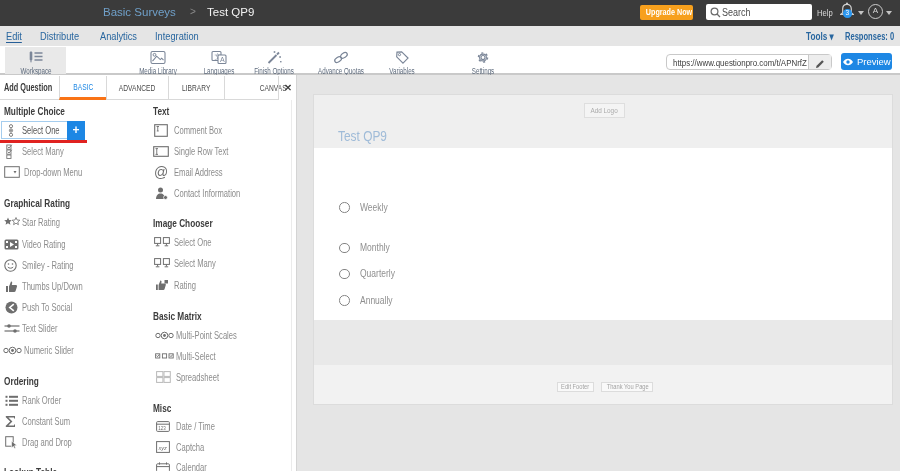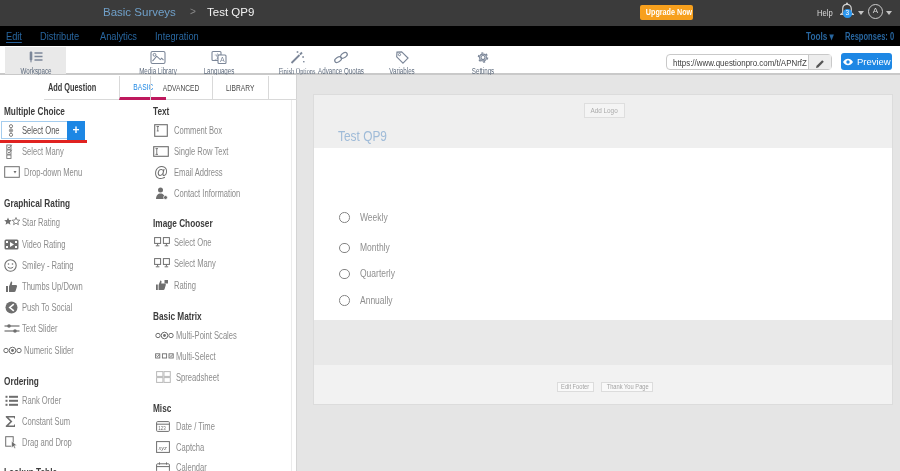--- a/index.html
+++ b/index.html
@@ -15,39 +15,39 @@
 #crumbsep { left:190px; top:6px; color:#8a8a8a; font-size:10px; }
 #crumb2 { left:207px; top:6px; color:#f2f2f2; font-size:11.5px; }
 #upgrade { left:640px; top:5px; width:53px; height:15px; background:#f7a01d; border-radius:2px; color:#fff; font-size:9px; font-weight:bold; text-align:center; line-height:15px; white-space:nowrap; }
 #search { left:706px; top:4px; width:106px; height:16px; background:#fff; border-radius:2px; }
 #searchtxt { left:16px; top:2.5px; font-size:10px; color:#4c4c4c; transform:scaleX(0.9); transform-origin:0 50%; }
 #help { left:817px; top:6.5px; color:#dadada; font-size:9.5px; transform:scaleX(0.8); transform-origin:0 50%; }
 #caret2 { left:857.5px; top:10.5px; width:0; height:0; border-left:3.2px solid transparent; border-right:3.2px solid transparent; border-top:4px solid #c4c4c4; }
 #avatar { left:868px; top:3.5px; width:15px; height:15px; border:1.3px solid #cbcbcb; border-radius:50%; color:#d6d6d6; font-size:8px; text-align:center; line-height:12.5px; }
 #caret3 { left:885.5px; top:10.5px; width:0; height:0; border-left:3.2px solid transparent; border-right:3.2px solid transparent; border-top:4px solid #c4c4c4; }
 
-#navrow { left:0; top:26px; width:900px; height:35px; background:#000000; border-bottom:1px solid #ececec; }
+#navrow { left:0; top:26px; width:900px; height:35px; background:#e5e5e5; border-bottom:1px solid #ececec; }
 .navlink { position:absolute; top:4px; color:#28669f; font-size:10.5px; transform:scaleX(0.88); transform-origin:0 50%; white-space:nowrap; }
 
 #toolbar { left:0; top:46px; width:900px; height:29px; background:#fff; border-bottom:2px solid #c9c9c9; }
 .tbitem { position:absolute; top:1px; width:61px; height:26px; }
 .tbitem svg { position:absolute; top:3px; left:50%; transform:translateX(-50%); }
 .tblabel { position:absolute; top:18.5px; left:50%; font-size:8.5px; color:#5d6a7c; white-space:nowrap; transform:translateX(-50%) scaleX(0.73); }
 #wsp { background:#e9e9e9; height:27px; }
 #urlbox { left:666px; top:8px; width:166px; height:16px; border:1px solid #c9c9c9; border-radius:4px; background:#fff; }
 #urltxt { left:6px; top:2.5px; font-size:9px; color:#3c3c3c; white-space:nowrap; transform:scaleX(0.88); transform-origin:0 50%; }
 #pencil { right:0; top:0; width:23px; height:14px; background:#ededed; border-left:1px solid #c9c9c9; text-align:center; }
 #previewbtn { left:841px; top:7px; width:51px; height:17px; background:#1d87e4; border-radius:3px; color:#fff; font-size:9.5px; text-align:center; line-height:17px; }
 
 #panel { left:0; top:75px; width:297px; height:396px; background:#fff; border-right:1px solid #d4d4d4; }
-#tabrow { left:0; top:1px; width:278px; height:24px; border-bottom:1px solid #d9d9d9;margin-left:44px; }
+#tabrow { left:0; top:1px; width:278px; height:24px; border-bottom:1px solid #d9d9d9; }
 #addq { left:4px; top:5px; font-weight:bold; font-size:10.5px; color:#3a3a3a; transform:scaleX(0.7); transform-origin:0 50%; white-space:nowrap; }
 .ptab { position:absolute; top:0; height:24px; border-left:1px solid #d9d9d9; text-align:center; font-size:9.5px; color:#4a4a4a; line-height:24px; }
 .ptab span { display:inline-block; transform:scaleX(0.7); }
-#tbasic { left:75px; width:47px; color:#1d87e4; border-bottom:3px solid #be185d; line-height:21px; }
+#tbasic { left:59px; width:47px; color:#1d87e4; border-bottom:3px solid #f97316; line-height:21px; }
 #tadv { left:106px; width:62px; }
 #tlib { left:168px; width:56px; }
 #tcanvas { left:224px; width:54px;padding-left:29px; }
 #tclose { left:278px; width:19px; border-left:1px solid #d9d9d9; font-size:9.5px; color:#3a3a3a; font-weight:bold; }
 .phead { position:absolute; font-weight:bold; font-size:11px; color:#3c3c3c; transform:scaleX(0.75); transform-origin:0 50%; white-space:nowrap; }
 .pitem { position:absolute; font-size:10px; color:#8c8c8c; transform:scaleX(0.76); transform-origin:0 50%; white-space:nowrap; }
 
 #selonebox { left:1px; top:21px; width:82px; height:18px; border:1px solid #a5cdee; background:#fff; }
 #selonetxt { left:20px; top:3px; font-size:10px; color:#555; transform:scaleX(0.76); transform-origin:0 50%; white-space:nowrap; }
 #plusbtn { left:65px; top:-1px; width:18px; height:19px; background:#1d87e4; color:#fff; font-weight:bold; font-size:12px; text-align:center; line-height:19px; }
@@ -72,20 +72,27 @@
 .footbtn span { display:inline-block; transform:scaleX(0.82); transform-origin:50% 50%; }
 </style>
 </head>
 <body>
 
 <div class="abs" id="topbar">
   <span class="abs" id="crumb1">Basic Surveys</span>
   <span class="abs" id="crumbsep">&gt;</span>
   <span class="abs" id="crumb2">Test QP9</span>
   <div class="abs" id="upgrade"><span style="display:inline-block;transform:scaleX(0.8);transform-origin:50% 50%;">Upgrade Now</span></div>
+  <div class="abs" id="search">
+    <svg class="abs" style="left:4px;top:3px" width="11" height="11" viewBox="0 0 11 11">
+        <circle cx="4.5" cy="4.5" r="3.4" fill="none" stroke="#6a6a6a" stroke-width="1.2"></circle>
+        <line x1="7" y1="7" x2="10" y2="10" stroke="#6a6a6a" stroke-width="1.3"></line>
+      </svg>
+    <span class="abs" id="searchtxt">Search</span>
+  </div>
   <span class="abs" id="help">Help</span>
   <svg class="abs" style="left:840px;top:2px" width="14" height="14" viewBox="0 0 14 14">
     <rect x="6" y="0.5" width="2" height="2.5" rx="1" fill="#cfcfcf"></rect>
     <path d="M0.8 12.3 L2.7 10.8 L2.7 6.8 C2.7 4.3 4.4 2.4 7 2.4 C9.6 2.4 11.3 4.3 11.3 6.8 L11.3 10.8 L13.2 12.3 Z" fill="none" stroke="#cfcfcf" stroke-width="1.2"></path>
   </svg>
   <div class="abs" style="left:843px;top:9px;width:8.5px;height:8.5px;border-radius:50%;background:#2a96ef;color:#fff;font-size:6.5px;text-align:center;line-height:8.5px;">3</div>
   <div class="abs" id="caret2"></div>
   <div class="abs" id="avatar">A</div>
   <div class="abs" id="caret3"></div>
 </div>
@@ -132,21 +139,21 @@
   </div>
   <div class="tbitem" style="left:188px;">
     <svg width="17" height="15" viewBox="0 0 17 15">
         <rect x="1.5" y="1.5" width="9" height="9" rx="1" fill="none" stroke="#7b8698" stroke-width="1.1"></rect>
         <text x="4" y="8.5" font-size="7" fill="#7b8698" font-family="Liberation Sans">文</text>
         <rect x="7.5" y="5" width="8" height="8.5" rx="1" fill="#fff" stroke="#7b8698" stroke-width="1.1"></rect>
         <text x="9.6" y="11.7" font-size="7" fill="#7b8698" font-family="Liberation Sans">A</text>
       </svg>
     <span class="tblabel">Languages</span>
   </div>
-  <div class="tbitem" style="left:266px;font-family:Liberation Serif, serif;">
+  <div class="tbitem" style="left:243px;">
     <svg width="17" height="15" viewBox="0 0 17 15">
         <line x1="3" y1="13" x2="11" y2="5" stroke="#7b8698" stroke-width="1.8"></line>
         <line x1="11.5" y1="4.5" x2="13.5" y2="2.5" stroke="#7b8698" stroke-width="1.8"></line>
         <g fill="#7b8698">
           <rect x="13.8" y="6.2" width="1.6" height="1.6"></rect>
           <rect x="8.2" y="1.2" width="1.6" height="1.6"></rect>
           <rect x="14.6" y="11" width="1.4" height="1.4"></rect>
         </g>
       </svg>
     <span class="tblabel">Finish Options</span>
@@ -403,21 +410,21 @@
 <div class="abs" id="main">
   <div class="abs" id="card">
     <div class="abs" id="addlogo"><span style="display:inline-block;transform:scaleX(0.85)">Add Logo</span></div>
     <div class="abs" id="testqp9">Test QP9</div>
     <div class="abs" id="whitearea"></div>
     <div class="abs" id="grayband"></div>
     <div class="abs" id="footstrip">
       <div class="footbtn" style="left:243px;width:37px;"><span>Edit Footer</span></div>
       <div class="footbtn" style="left:287px;width:52px;"><span>Thank You Page</span></div>
     </div>
-    <div class="optrow" style="top:117px;">
+    <div class="optrow" style="top:107px;">
         <span class="radio"></span>
         <span class="optlbl">Weekly</span>
       </div>
     <div class="optrow" style="top:147.7px;">
         <span class="radio"></span>
         <span class="optlbl">Monthly</span>
       </div>
     <div class="optrow" style="top:173.8px;">
         <span class="radio"></span>
         <span class="optlbl">Quarterly</span>

